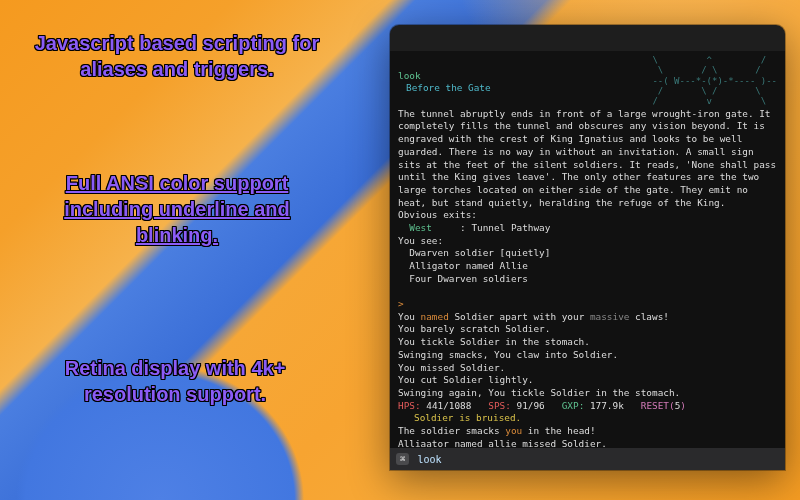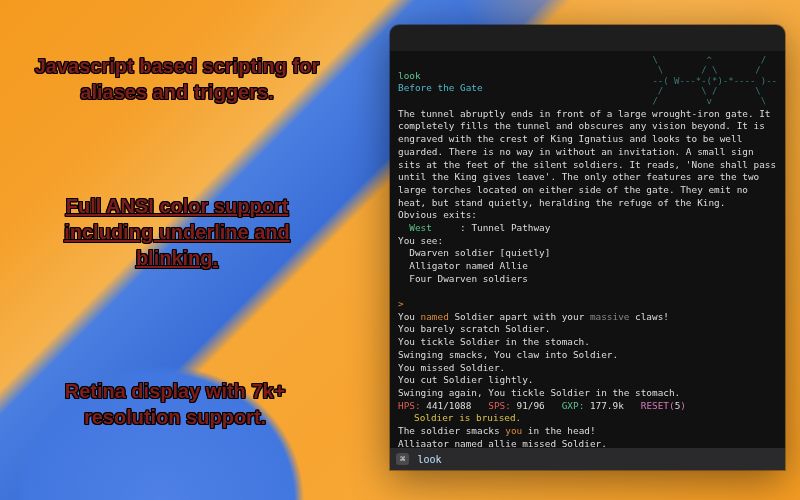--- a/index.html
+++ b/index.html
@@ -3,55 +3,55 @@
 <meta charset="utf-8">
 <style>
   html,body{margin:0;padding:0;width:800px;height:500px;overflow:hidden;font-family:-apple-system,BlinkMacSystemFont,"Segoe UI",Helvetica,sans-serif;}
   .bg{position:absolute;inset:0;background:
     linear-gradient(135deg,#f59a1f 0%,#f5a02a 18%,#f6b24b 30%,#4a7ee0 32%,#3b6fd8 42%,#f6a736 44%,#f7a431 58%,#f7a836 70%,#f59c22 100%);
   }
   .bg::before{content:"";position:absolute;inset:0;background:
     radial-gradient(ellipse 60% 90% at 20% 100%,#4e80e5 0%,#4277e0 28%,transparent 30%),
     radial-gradient(ellipse 55% 70% at 85% -10%,#f7b556 0%,transparent 52%);
   }
-  .promo{position:absolute;left:32px;width:290px;text-align:center;color:#7f1d1d;font-weight:600;
-    font-size:20px;line-height:1.3;text-shadow:0 1px 0 #000,0 -1px 0 #000,1px 0 0 #000,-1px 0 0 #000,1px 1px 0 #000,-1px -1px 0 #000, -1px 1px 0 #000, 1px -1px 0 #000;margin-top:23px;}
+  .promo{position:absolute;left:32px;width:290px;text-align:center;color:#8b5cf6;font-weight:600;
+    font-size:20px;line-height:1.3;text-shadow:0 1px 0 #000,0 -1px 0 #000,1px 0 0 #000,-1px 0 0 #000,1px 1px 0 #000,-1px -1px 0 #000, -1px 1px 0 #000, 1px -1px 0 #000;}
   .p1{top:30px;}
   .p2{top:170px;text-decoration:underline;}
   .p3{top:355px;width:270px;left:40px;}
   .window{position:absolute;top:25px;left:390px;width:395px;height:445px;background:#1e1e1e;border-radius:9px 9px 0 0;overflow:hidden;box-shadow:0 10px 40px rgba(0,0,0,.45),0 0 0 1px rgba(0,0,0,.3);}
   .titlebar{height:26px;background:#39383a;display:flex;align-items:center;padding:0 11px;gap:7px;margin-top:44px;}
   .dot{width:11px;height:11px;border-radius:50%;}
   .red{background:#ff5f57;}
   .yellow{background:#febc2e;}
   .green{background:#28c840;}
   .title{color:#bdbdbd;font-size:11px;margin-left:4px;}
   .term{position:absolute;top:26px;bottom:22px;left:0;right:0;background:#111;color:#ddd;
     font-family:Menlo,Consolas,"DejaVu Sans Mono",monospace;font-size:9.4px;line-height:1.35;
     padding:6px 8px 4px 8px;white-space:pre-wrap;overflow:hidden;}
   .c-green{color:#5ec08f;}
-  .c-cyan{color:#4fb8c9;}
+  .c-cyan{color:#4fb8c9;margin-left:8px;}
   .c-orange{color:#d98a3a;}
   .c-red{color:#e25a5a;}
   .c-pink{color:#d37ab8;margin-top:20px;}
   .c-yellow{color:#d9c24a;margin-left:16px;}
   .c-grey{color:#888;margin-top:29px;}
   .ascii{position:absolute;top:4px;right:8px;color:#3a7a7a;font-size:9px;line-height:1.15;white-space:pre;}
   .inputbar{position:absolute;left:0;right:0;bottom:0;height:22px;background:#2a2a2c;display:flex;align-items:center;padding:0 6px;gap:6px;}
   .badge{background:#4a4a4c;border-radius:3px;padding:1px 4px;color:#ddd;font-size:9px;font-family:Menlo,monospace;}
   .inp{flex:1;background:transparent;border:none;color:#bfe3ff;font-family:Menlo,monospace;font-size:10px;outline:none;}
 </style>
 </head>
 <body>
 
 <div class="bg"></div>
 
 <div class="promo p1">Javascript based scripting for aliases and triggers.</div>
 <div class="promo p2">Full ANSI color support including underline and blinking.</div>
-<div class="promo p3">Retina display with 7k+ resolution support.</div>
+<div class="promo p3">Retina display with 4k+ resolution support.</div>
 
 <div class="window">
   <div class="titlebar">
     <div class="dot red"></div>
     <div class="dot yellow"></div>
     <div class="dot green"></div>
     <div class="title">Lost Wishes (werewolf)</div>
   </div>
 
   <div class="term">

